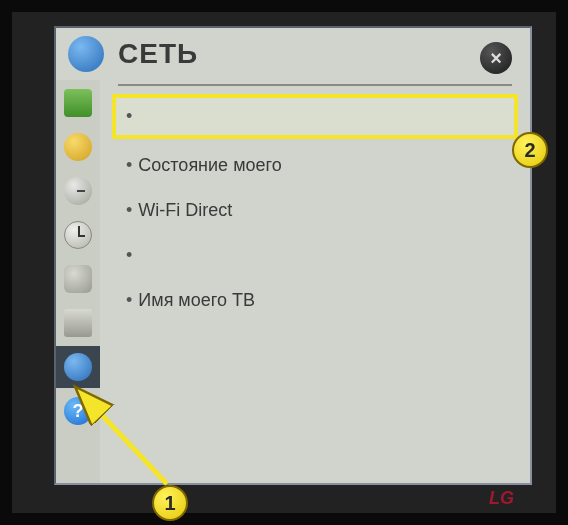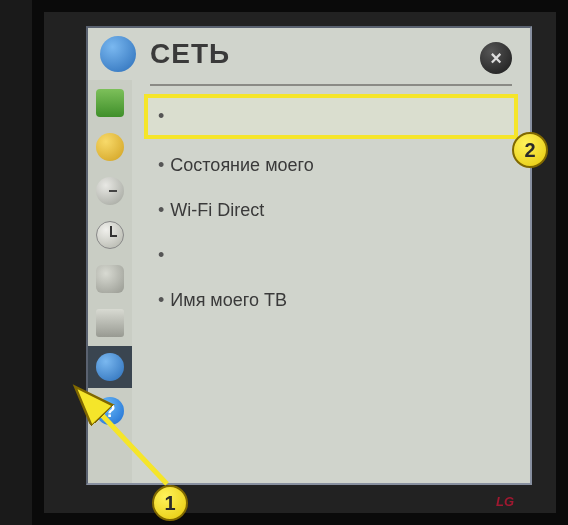--- a/index.html
+++ b/index.html
@@ -9,21 +9,20 @@
       background: #1a1a1a;
       position: relative;
       overflow: hidden;
       font-family: Arial, sans-serif;
     }
     .tv-bezel {
       position: absolute;
       inset: 0;
       border: 12px solid #0a0a0a;
       background: #222;
-      margin-left: 32px;
     }
     .screen {
       position: absolute;
       top: 14px;
       left: 42px;
       right: 24px;
       bottom: 28px;
       background: #d0d4cc;
       border: 2px solid #8890a0;
       border-top-color: #5a6270;
@@ -161,21 +160,21 @@
     .arrow {
       position: absolute;
       z-index: 19;
     }
     .logo {
       position: absolute;
       right: 42px;
       bottom: 4px;
       color: #a01830;
       font-weight: bold;
-      font-size: 13px;
+      font-size: 18px;
       font-style: italic;
     }
   </style>
 </head>
 <body>
 
 <div class="tv-bezel">
   <div class="screen">
     <div class="title-bar">
       <div class="globe-icon"></div>

